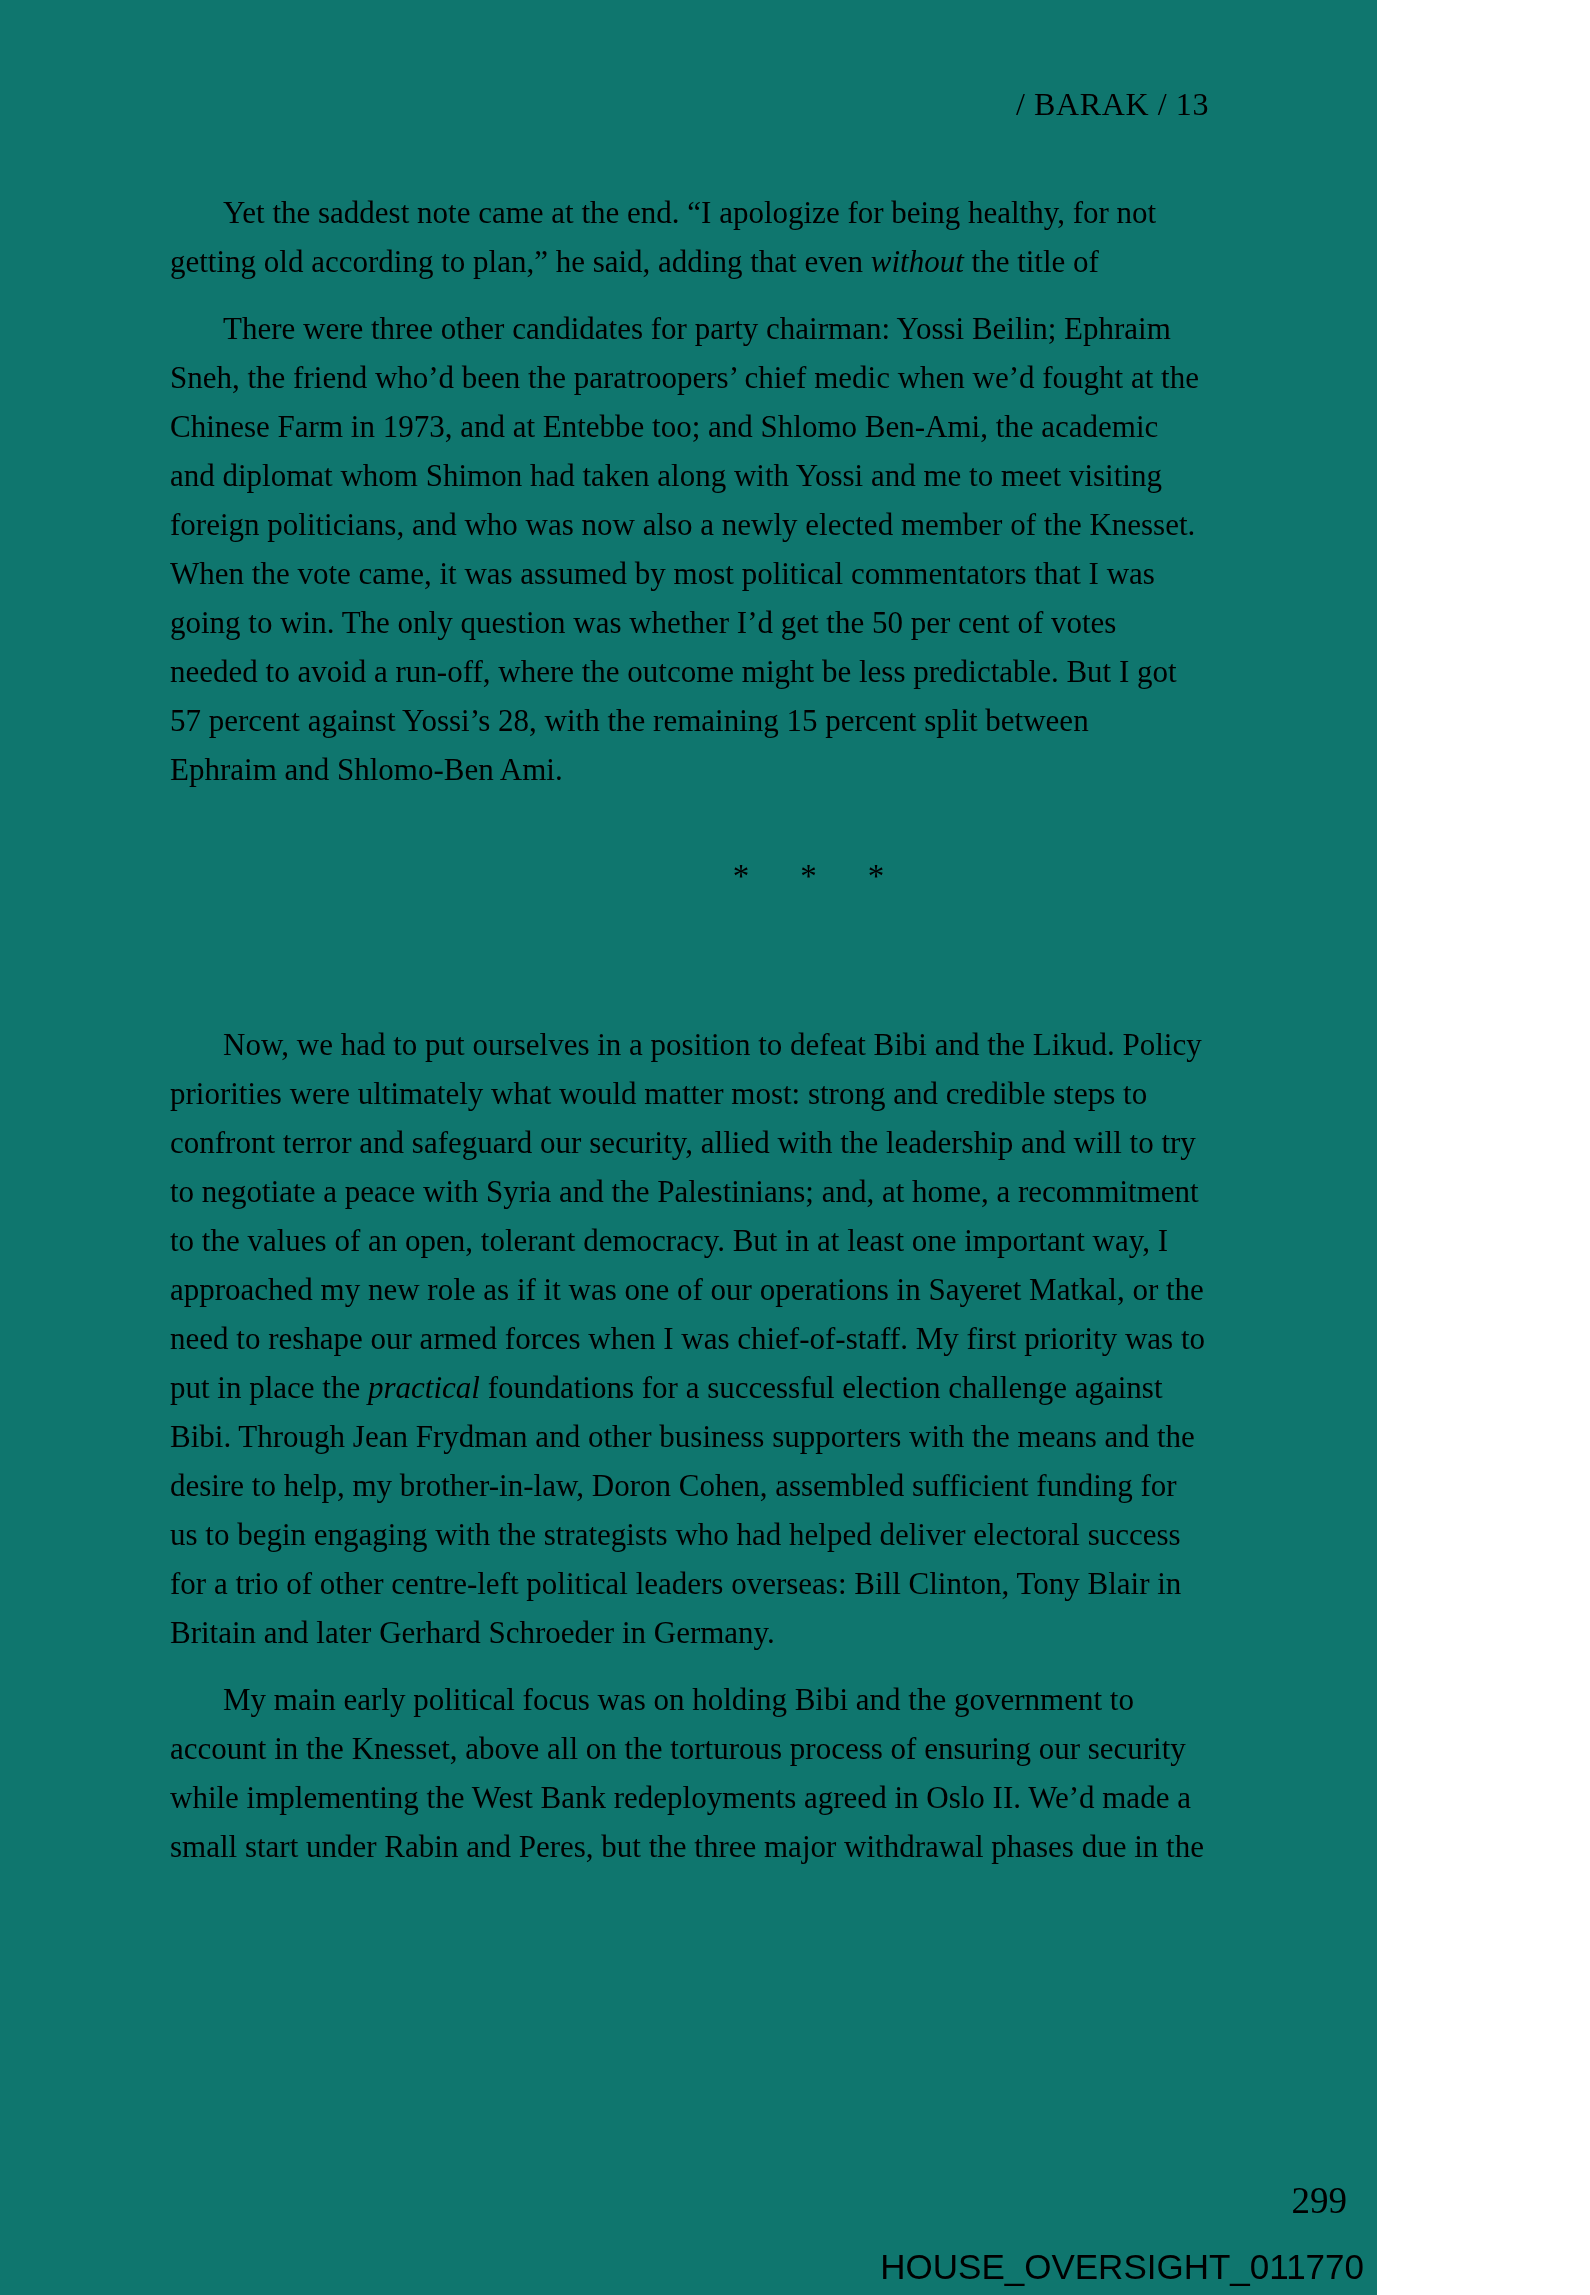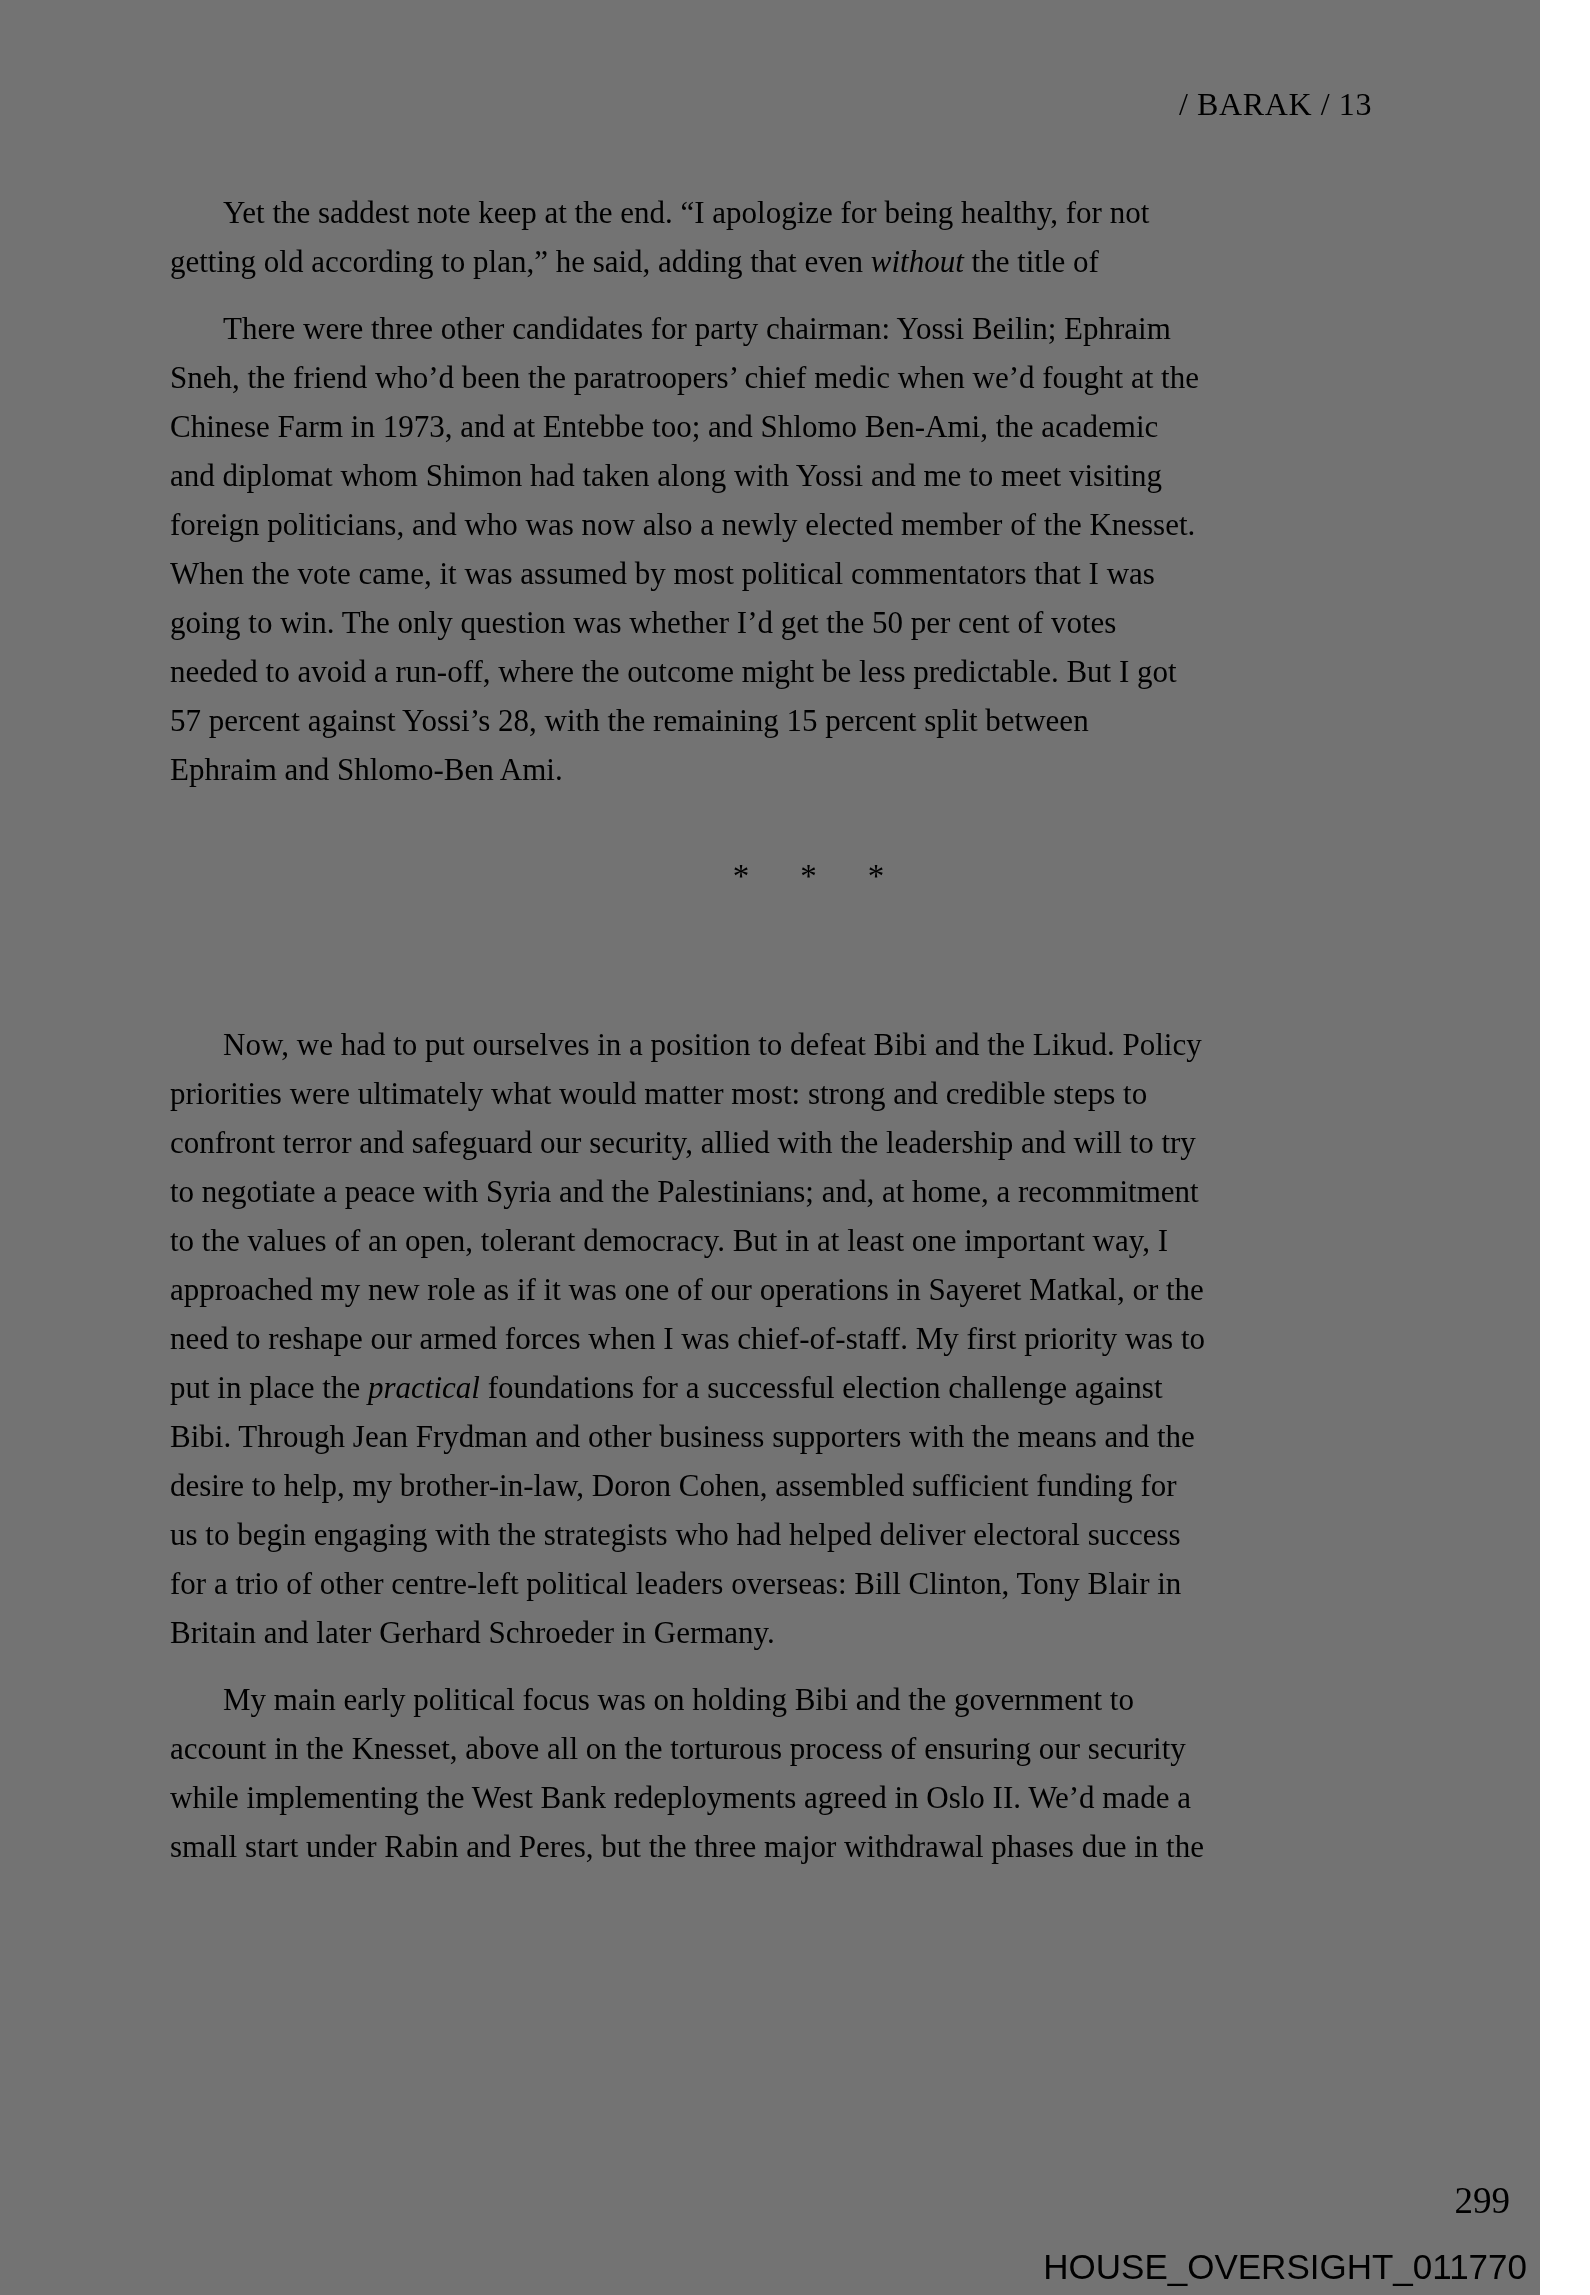--- a/index.html
+++ b/index.html
@@ -2,23 +2,23 @@
 <html style="font-size:10.3px"><head>
 <meta charset="utf-8">
 <style>
   html, body {
     margin: 0;
     padding: 0;
     background: #ffffff;
   }
   .page {
     position: relative;
-    width: 1540px;
+    width: 1377px;
     height: 2295px;
-    background: #737373;
+    background: #0f766e;
     color: #000000;
     font-family: "Liberation Serif", serif;
     overflow: hidden;
   }
   .running-header {
     position: absolute;
     top: 85px;
     right: 168px;
     font-size: 32px;
     line-height: 39px;
@@ -74,21 +74,21 @@
 </head>
 <body>
 
 <div class="page">
 
   <div class="running-header">/ BARAK / 13</div>
 
   <main class="body-text">
 
     <div>
-        <p><span class="first-line-indent"></span><span>Yet the saddest note keep at the end. “I apologize for being healthy, for not</span><br><span>getting old according to plan,” he said, adding that even </span><span class="it">without</span><span> the title of</span><br></p>
+        <p><span class="first-line-indent"></span><span>Yet the saddest note came at the end. “I apologize for being healthy, for not</span><br><span>getting old according to plan,” he said, adding that even </span><span class="it">without</span><span> the title of</span><br></p>
         <p><span class="first-line-indent"></span><span>There were three other candidates for party chairman: Yossi Beilin; Ephraim</span><br><span>Sneh, the friend who’d been the paratroopers’ chief medic when we’d fought at the</span><br><span>Chinese Farm in 1973, and at Entebbe too; and Shlomo Ben-Ami, the academic</span><br><span>and diplomat whom Shimon had taken along with Yossi and me to meet visiting</span><br><span>foreign politicians, and who was now also a newly elected member of the Knesset.</span><br><span>When the vote came, it was assumed by most political commentators that I was</span><br><span>going to win. The only question was whether I’d get the 50 per cent of votes</span><br><span>needed to avoid a run-off, where the outcome might be less predictable. But I got</span><br><span>57 percent against Yossi’s 28, with the remaining 15 percent split between</span><br><span>Ephraim and Shlomo-Ben Ami.</span></p>
       </div>
 
     <div class="separator">
       <span>*</span>
       <span>*</span>
       <span>*</span>
     </div>
 
     <div>

